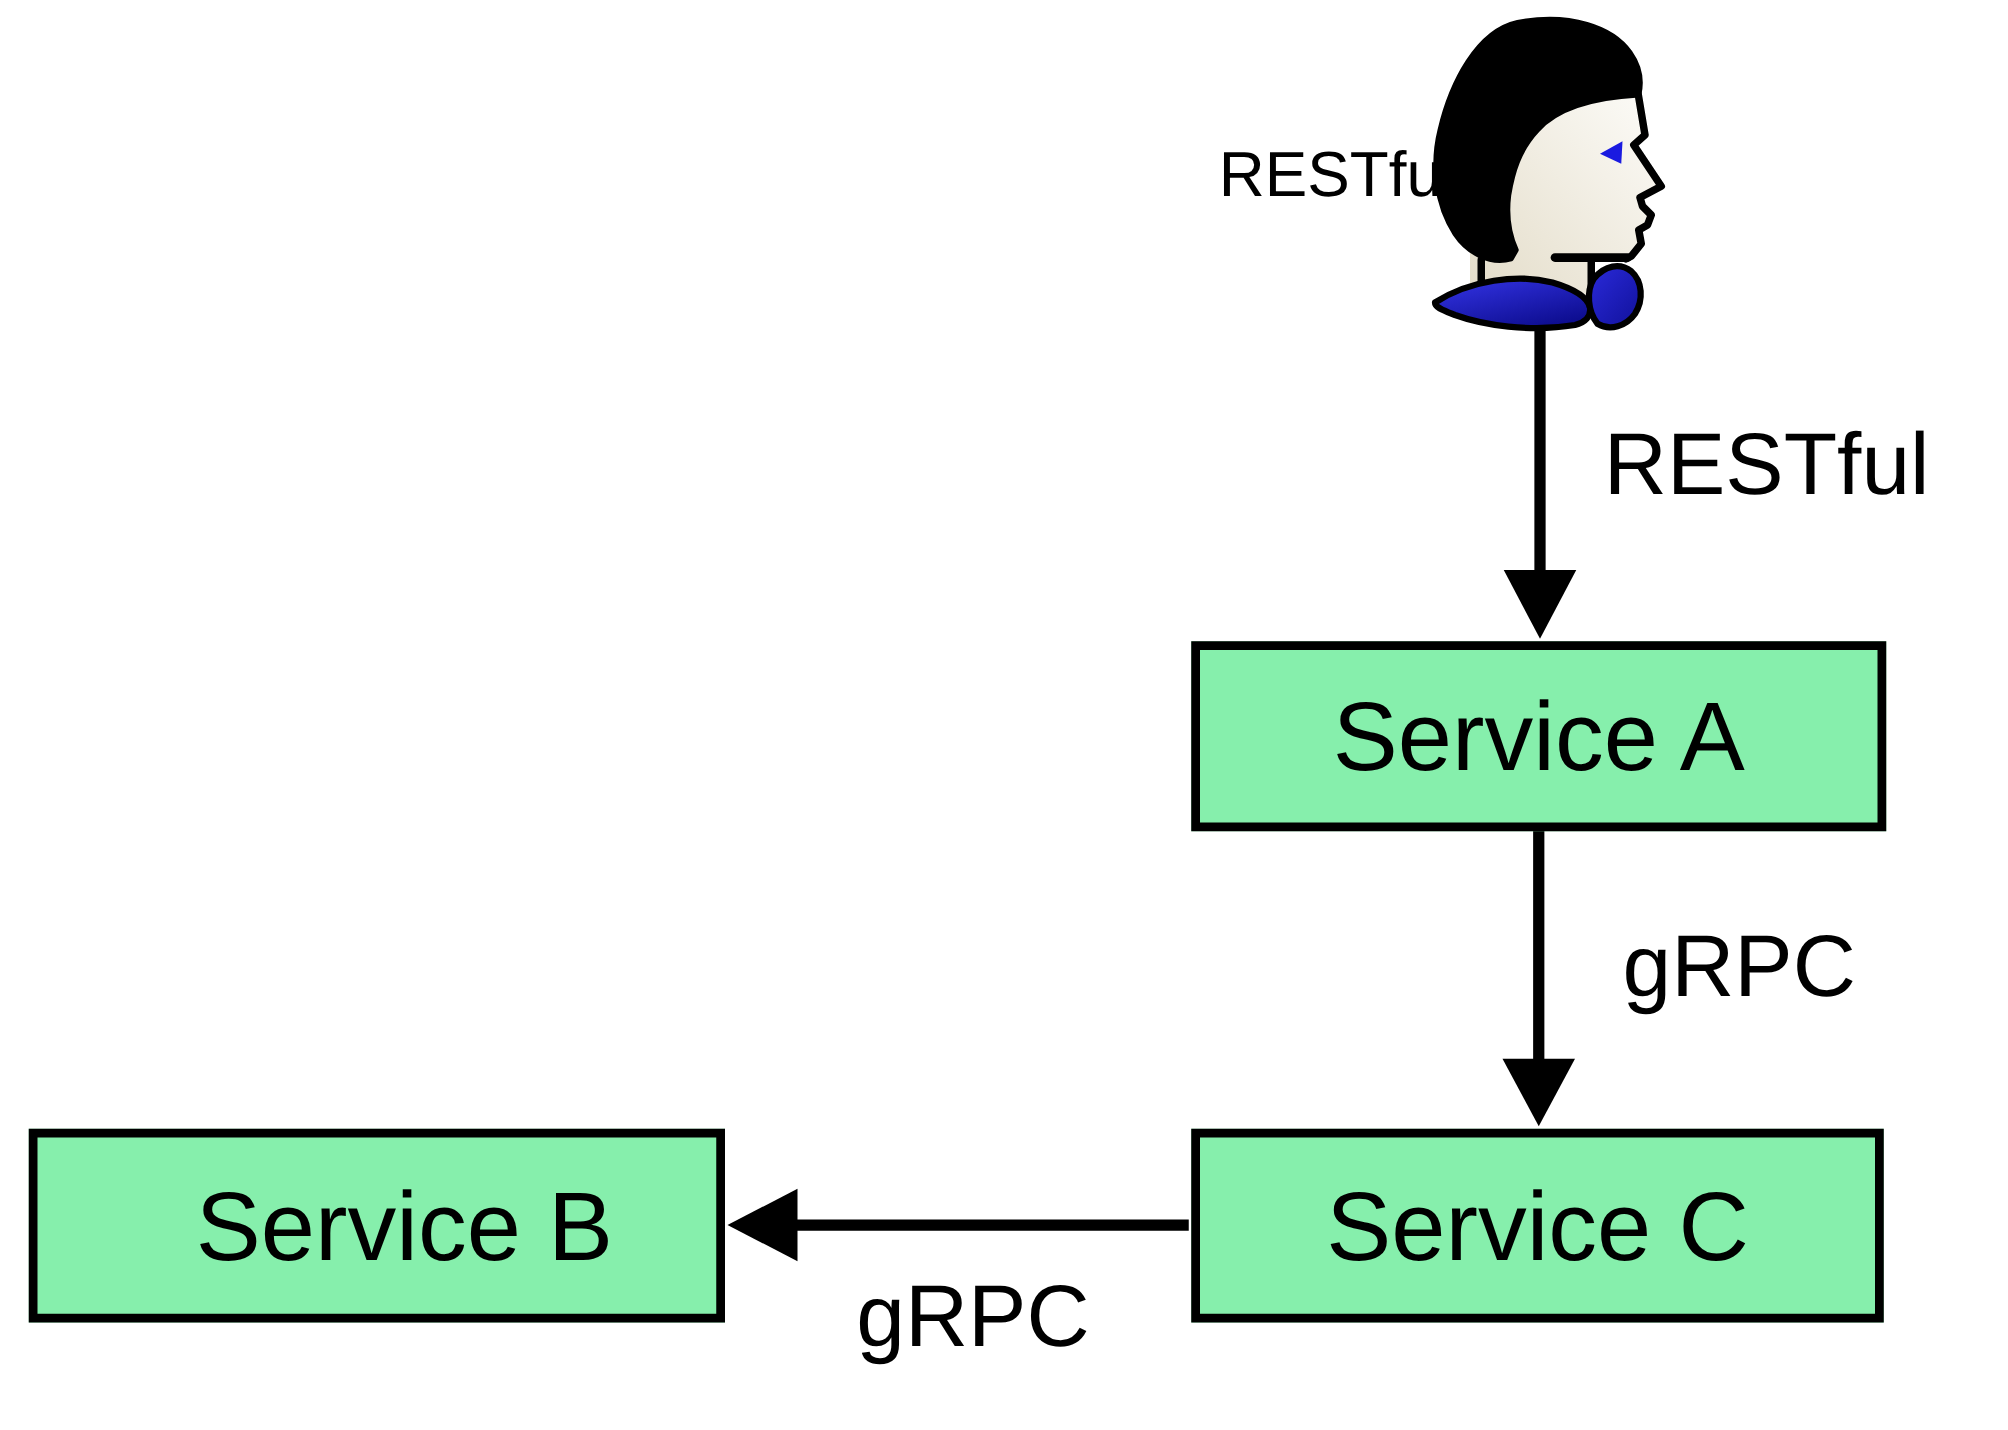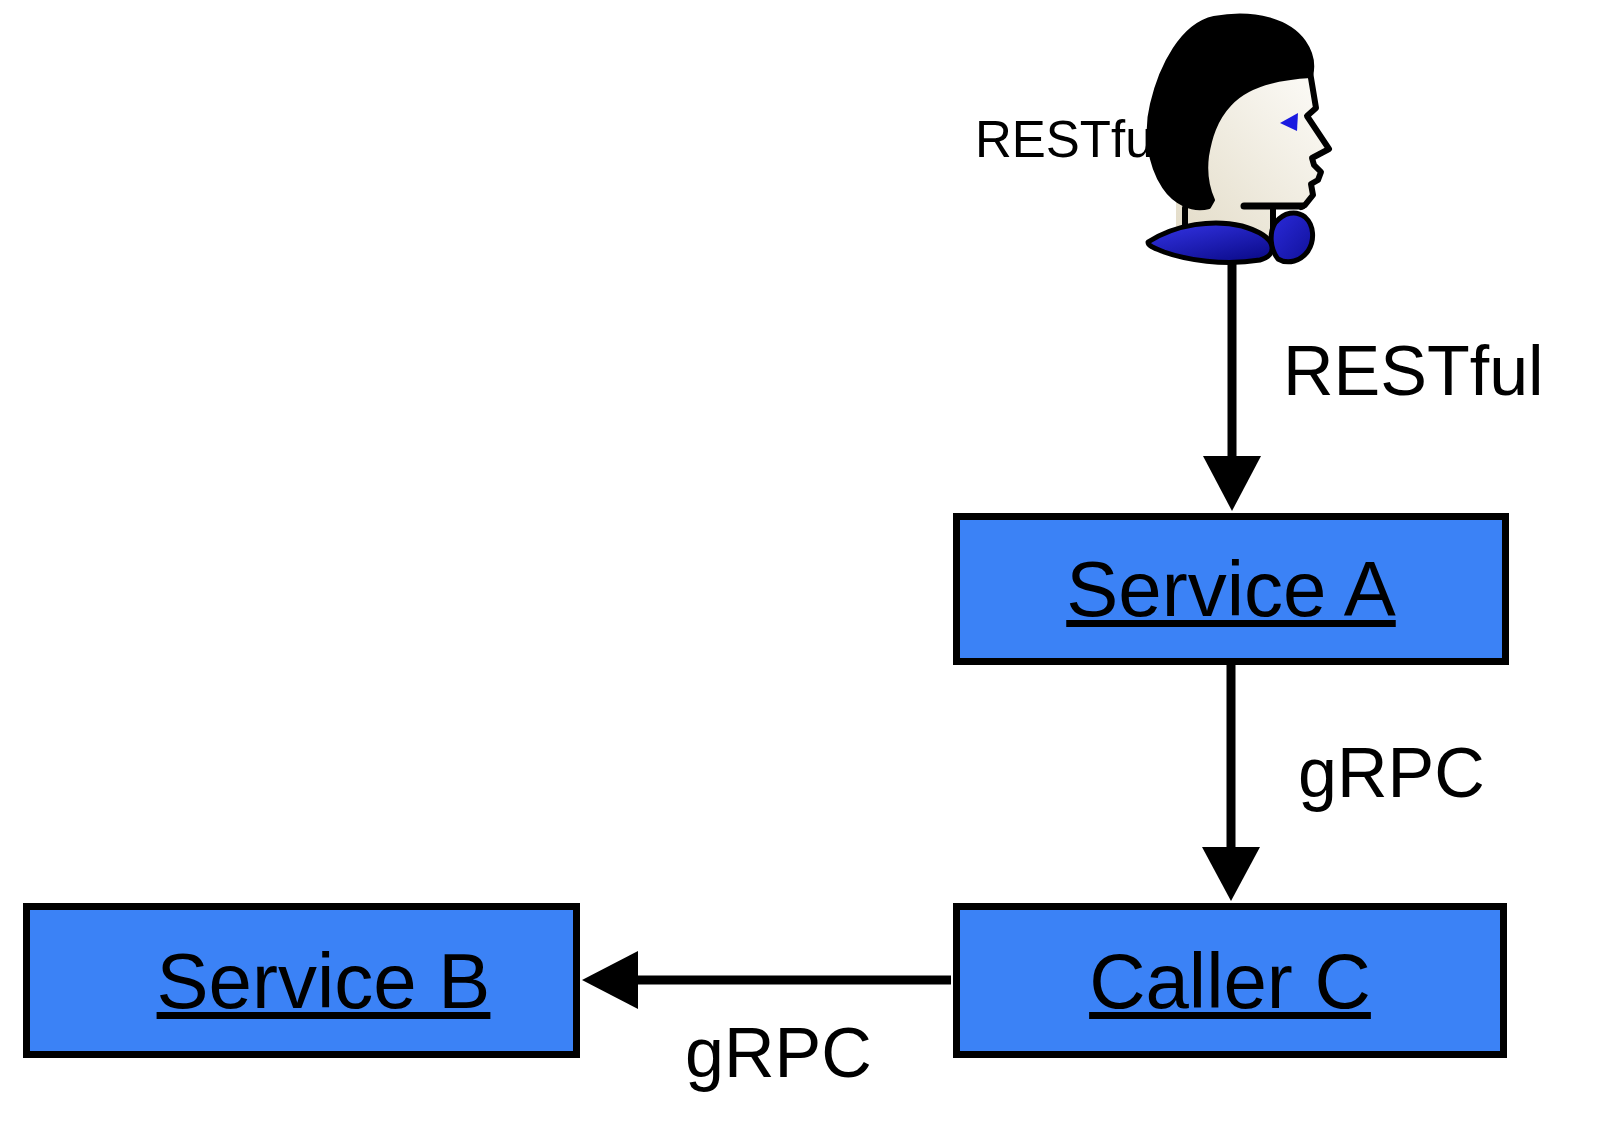--- a/index.html
+++ b/index.html
@@ -19,25 +19,24 @@
   .layer {
     position: absolute;
     left: 0;
     top: 0;
     pointer-events: none;
   }
   .node {
     position: absolute;
     box-sizing: border-box;
     border: 7px solid var(--c-stroke, #000000);
-    background: #3b82f6;
+    background: #86efac;
     display: flex;
     align-items: center;
     justify-content: center;
-    text-decoration: underline;
   }
   .node span {
     font-size: 78px;
     line-height: 78px;
     white-space: nowrap;
   }
   .node-a { left: 953px; top: 513px; width: 556px; height: 152px; }
   .node-b { left: 23px;  top: 903px; width: 557px; height: 155px; padding-left: 44px; }
   .node-c { left: 953px; top: 903px; width: 554px; height: 155px; }
   .edge-label {
@@ -137,20 +136,20 @@
 
   <div class="actor-label">RESTful</div>
 
   <div class="node node-a">
     <span>Service A</span>
   </div>
   <div class="node node-b">
     <span>Service B</span>
   </div>
   <div class="node node-c">
-    <span>Caller C</span>
+    <span>Service C</span>
   </div>
 
   <div class="edge-label lbl-restful">RESTful</div>
   <div class="edge-label lbl-grpc-1">gRPC</div>
   <div class="edge-label lbl-grpc-2">gRPC</div>
 
 </div>
 
 </body></html>

